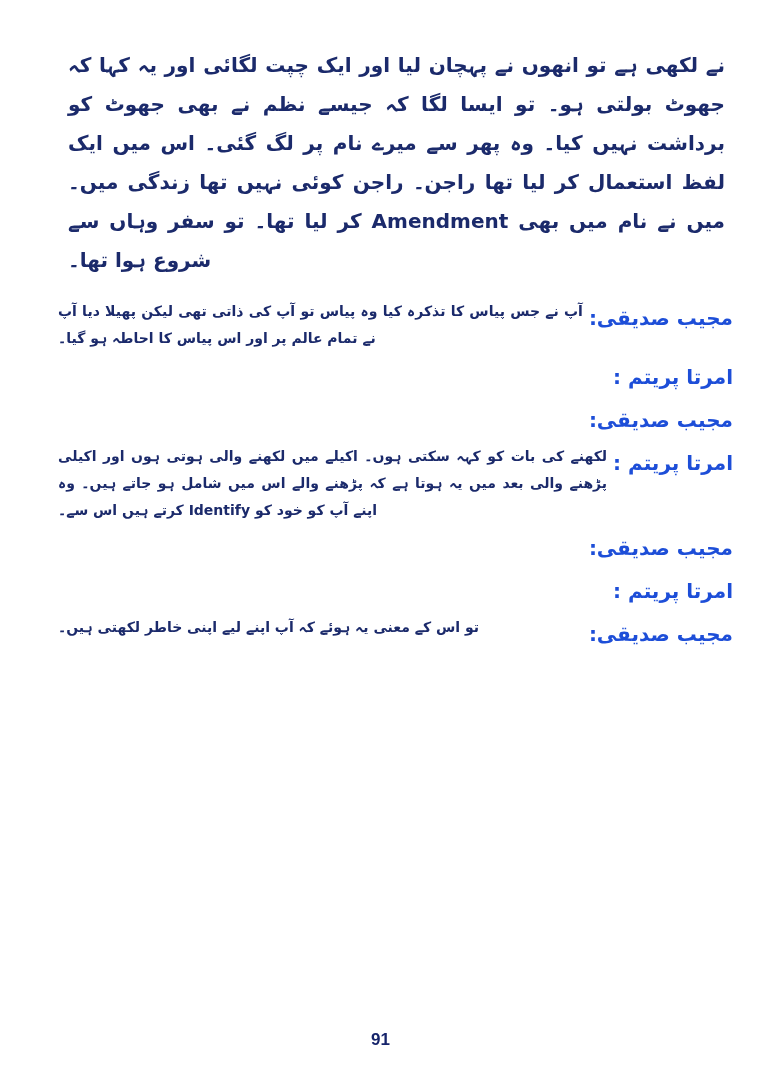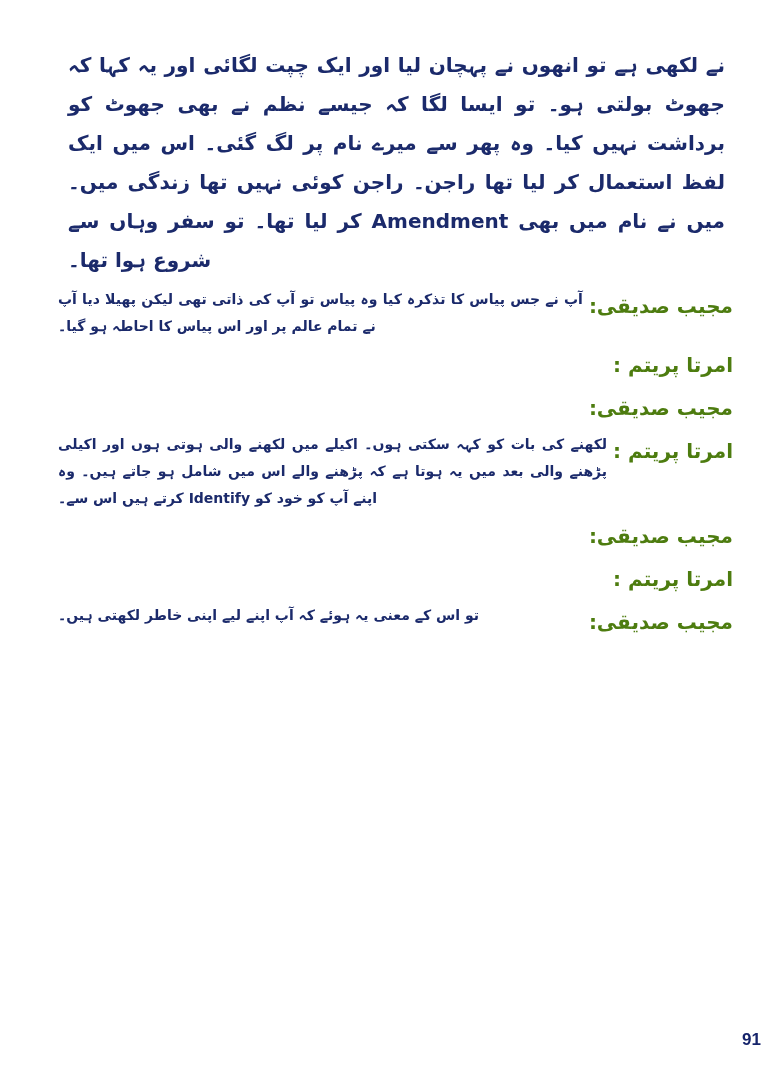--- a/index.html
+++ b/index.html
@@ -29,40 +29,40 @@
   
   .para {
     direction: rtl;
     text-align: justify;
     text-align-last: left;
     unicode-bidi: isolate;
     font-family: "DejaVu Sans", sans-serif;
     font-size: 20px;
     line-height: 1.95;
     color: #1b2a6b;
-    margin: 0 0 6px 0;
+    margin: 0 0 18px 0;
     padding: 0 8px 0 40px;
     font-weight: 600;
   }
 
   
   .row {
     display: flex;
     direction: rtl;
     align-items: flex-start;
     margin-bottom: 4px;
   }
   .speaker {
     flex: 0 0 118px;
     direction: rtl;
     text-align: right;
     font-family: "DejaVu Sans", sans-serif;
     font-size: 20px;
     font-weight: bold;
-    color: #4d7c0f;
+    color: #1d4ed8;
     line-height: 1.9;
     padding-top: 1px;
     white-space: nowrap;
   }
   .speech {
     flex: 1 1 auto;
     direction: rtl;
     text-align: justify;
     text-align-last: left;
     font-family: "DejaVu Sans", sans-serif;
@@ -71,21 +71,21 @@
     line-height: 1.95;
     color: #1b2a6b;
     padding-left: 30px;
     padding-right: 6px;
   }
   .page-number {
     position: absolute;
     left: 0;
     right: 0;
     bottom: 30px;
-    text-align: right;
+    text-align: center;
     font-family: "Liberation Sans", sans-serif;
     font-size: 17px;
     font-weight: bold;
     color: #16246b;
   }
 </style>
 </head>
 <body>
 
 <div class="page">

